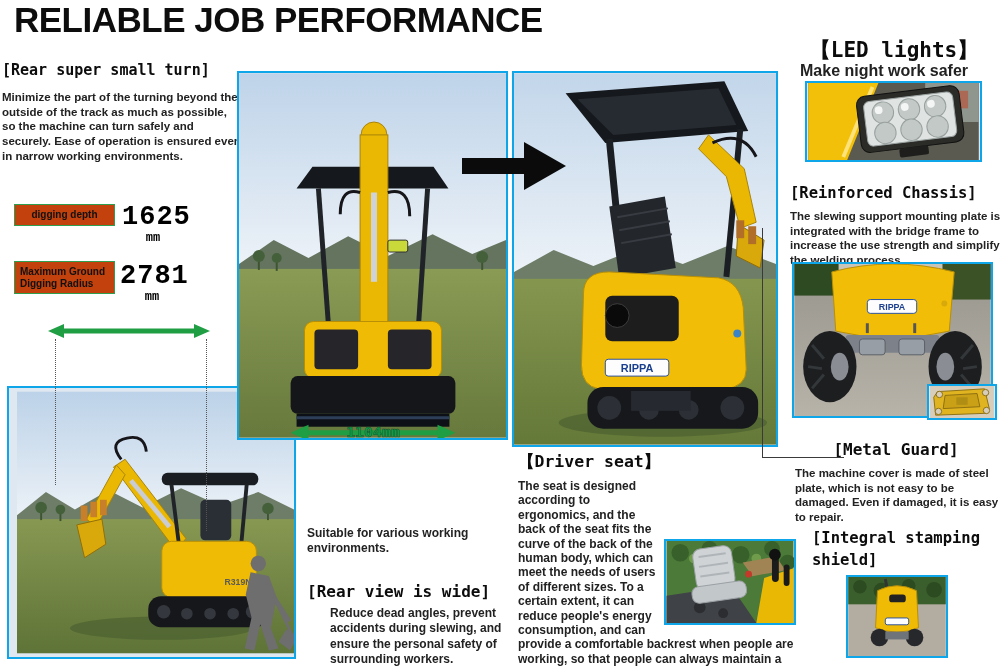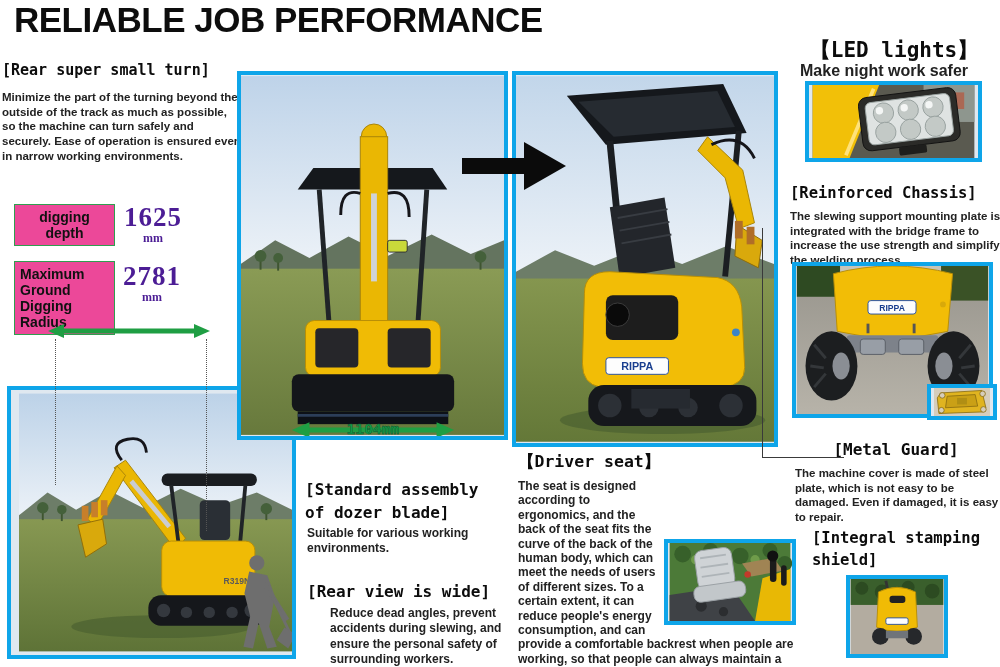--- a/index.html
+++ b/index.html
@@ -2,25 +2,25 @@
 <html><head>
 <meta charset="utf-8">
 <style>
   html,body{margin:0;padding:0;background:#fff;}
   .page{position:relative;width:1000px;height:667px;background:#ffffff;overflow:hidden;
         font-family:"Liberation Sans",sans-serif;color:#1f1f1f;}
   .abs{position:absolute;}
   .title{left:14px;top:0px;font-size:35px;font-weight:bold;color:#0d0d0d;letter-spacing:-0.5px;white-space:nowrap;}
   .h-tech{font-family:"DejaVu Sans Mono",monospace;font-weight:bold;color:#0c0c0c;line-height:1.15;}
   .body-txt{font-weight:bold;color:#222;line-height:1.28;}
-  .photo{border:4px solid #0ea5e9;box-sizing:border-box;background:#dfe8f0;}
+  .photo{border:2px solid #0ea5e9;box-sizing:border-box;background:#dfe8f0;}
   .photo svg{display:block;width:100%;height:100%;}
-  .badge{box-sizing:border-box;background:#ec4899;border:1px solid #2f9e4f;
-         font-size:14px;font-weight:bold;color:#111;padding:4px 5px;line-height:1.15;}
-  .specval{font-family:Liberation Serif, serif;font-weight:bold;color:#4c1d95;
+  .badge{box-sizing:border-box;background:#c2410c;border:1px solid #2f9e4f;
+         font-size:10px;font-weight:bold;color:#111;padding:4px 5px;line-height:1.15;}
+  .specval{font-family:Liberation Mono, monospace;font-weight:bold;color:#000000;
            font-size:27px;line-height:1;letter-spacing:1px;text-align:center;}
   .specunit{display:block;font-size:12px;letter-spacing:0;margin-top:1px;}
   .dotline{border-left:1px dotted #555;width:0;z-index:3;}
   .leader{background:#3a3a3a;z-index:4;}
   .ds-body{font-weight:bold;color:#222;font-size:12px;line-height:1.2;}
   .seat-float{float:right;width:132px;height:86px;margin:60px 0 4px 8px;}
   .seat-float .photo{width:132px;height:86px;}
 </style>
 </head>
 <body>
@@ -344,21 +344,20 @@
       <rect x="42" y="18" width="17" height="8" rx="3" fill="#222"></rect>
       <rect x="38" y="42" width="24" height="7" rx="2" fill="#fdfdfd" stroke="#2a52a0"></rect>
       <g fill="#26282b">
           <circle cx="32" cy="62" r="9"></circle>
           <circle cx="68" cy="62" r="9"></circle>
         </g>
       <rect x="38" y="56" width="24" height="8" fill="#6f747a"></rect>
     </svg>
   </div>
 
-  <div class="abs h-tech" style="left:305px;top:478px;width:196px;font-size:16px;line-height:1.45;">[Standard assembly of dozer blade]</div>
   <div class="abs body-txt" style="left:307px;top:526px;width:176px;font-size:12px;">Suitable for various working environments.</div>
 
   <div class="abs h-tech" style="left:307px;top:583px;width:196px;font-size:16px;">[Rear view is wide]</div>
   <div class="abs body-txt" style="left:310px;top:606px;width:172px;font-size:12px;margin-left:20px;">Reduce dead angles, prevent accidents during slewing, and ensure the personal safety of surrounding workers.</div>
 
   <div class="abs h-tech" style="left:518px;top:453px;width:210px;font-size:16.5px;">【Driver seat】</div>
   <div class="abs ds-body" style="left:518px;top:479px;width:278px;">
     <div class="seat-float">
       <div class="photo">
         <svg viewBox="0 0 130 84">

